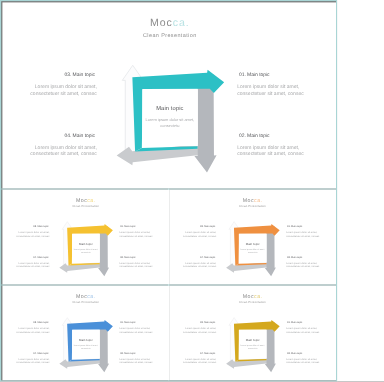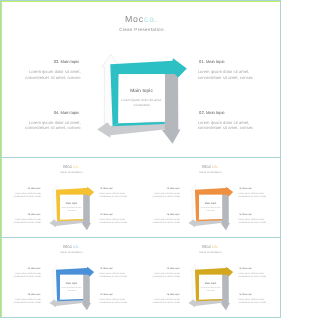--- a/index.html
+++ b/index.html
@@ -1,21 +1,21 @@
 <!DOCTYPE html>
 <html><head>
 <meta charset="utf-8">
 <title>Mocca</title>
 <style>
   html,body{margin:0;padding:0;background:#ffffff;}
   body{width:281px;height:318px;overflow:hidden;
        font-family:"Liberation Sans",sans-serif;
        -webkit-font-smoothing:antialiased;text-rendering:geometricPrecision;}
   .page{position:relative;width:281px;height:318px;box-sizing:border-box;
-        border:1px solid #a9d5d5;background:#bef264;overflow:hidden;}
+        border:1px solid #a9d5d5;background:#737373;overflow:hidden;}
   .hline{position:absolute;left:0;width:281px;height:1px;background:#a9d5d5;}
   .vline{position:absolute;width:1px;background:#a9d5d5;}
 
   
   .slide{position:absolute;width:279px;height:155px;overflow:hidden;background:#fff;
          transform-origin:0 0;}
   .thumb{transform:scale(0.4982,0.5097);}
 
   .brand{position:absolute;left:0;width:279px;text-align:center;
          font-size:8.8px;letter-spacing:0.8px;color:#8b8b8b;top:12.7px;line-height:8.8px;}

